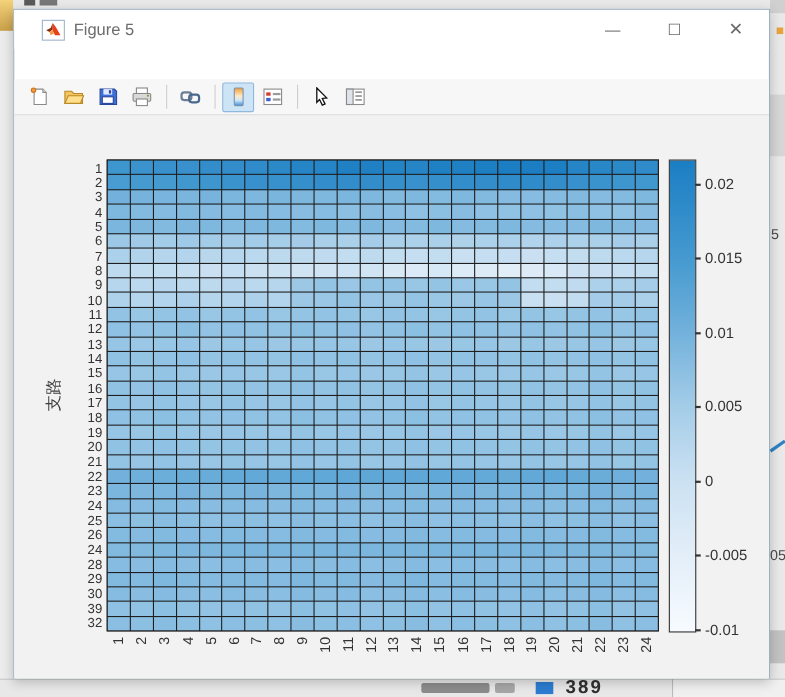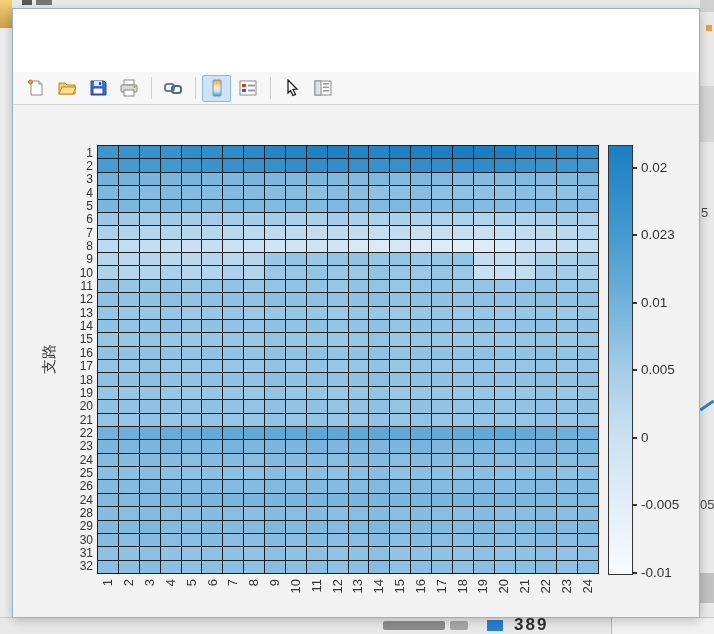--- a/index.html
+++ b/index.html
@@ -87,20 +87,35 @@
 <div class="abs bg-bottom"></div>
 <div class="abs bg-blob"></div>
 <div class="abs bg-blob2"></div>
 <div class="abs bg-bluebox"></div>
 <div class="abs bg-223">389</div>
 <div class="abs bg-divider"></div>
 <div class="abs bg-bottom-right"></div>
 
 <div class="abs window">
 
+  <div class="titlebar">
+    <div class="app-icon">
+      <svg width="13" height="12" viewBox="0 0 13 12">
+        <polygon points="6,0 9,4 13,11 8,11 5.5,6" fill="#e8401c"></polygon>
+        <polygon points="6,0 5.5,6 3,8 0,6.5 4,4.5" fill="#8a2a0e"></polygon>
+        <polygon points="3,8 5.5,6 7,9.5 4,11" fill="#f49b42"></polygon>
+      </svg>
+    </div>
+    <span class="title-text">Figure 5</span>
+    <div class="win-controls">
+      <div class="win-btn">—</div>
+      <div class="win-btn">☐</div>
+      <div class="win-btn" style="font-size:16px;">✕</div>
+    </div>
+  </div>
 
 
   <div class="toolbar">
 
   <div class="tool-btn">
         <svg width="18" height="18" viewBox="0 0 18 18">
           <path d="M4 2h8l3 3v11H4z" fill="#fff" stroke="#8a8a8a"></path>
           <path d="M12 2v3h3" fill="#e6e6e6" stroke="#8a8a8a"></path>
           <circle cx="3.5" cy="3" r="2" fill="#f29f3f" stroke="#c9731a"></circle>
         </svg>
@@ -971,21 +986,21 @@
         <div class="y-tick" style="top: 308.547px;">21</div>
         <div class="y-tick" style="top: 321.891px;">22</div>
         <div class="y-tick" style="top: 335.234px;">23</div>
         <div class="y-tick" style="top: 348.578px;">24</div>
         <div class="y-tick" style="top: 361.922px;">25</div>
         <div class="y-tick" style="top: 375.266px;">26</div>
         <div class="y-tick" style="top: 388.609px;">24</div>
         <div class="y-tick" style="top: 401.953px;">28</div>
         <div class="y-tick" style="top: 415.297px;">29</div>
         <div class="y-tick" style="top: 428.641px;">30</div>
-        <div class="y-tick" style="top: 441.984px;">31</div>
+        <div class="y-tick" style="top: 441.984px;">39</div>
         <div class="y-tick" style="top: 455.328px;">32</div>
         <div class="x-tick" style="left: 88.4167px; top: 508px;">1</div>
         <div class="x-tick" style="left: 109.25px; top: 508px;">2</div>
         <div class="x-tick" style="left: 130.083px; top: 508px;">3</div>
         <div class="x-tick" style="left: 150.917px; top: 508px;">4</div>
         <div class="x-tick" style="left: 171.75px; top: 508px;">5</div>
         <div class="x-tick" style="left: 192.583px; top: 508px;">6</div>
         <div class="x-tick" style="left: 213.417px; top: 508px;">7</div>
         <div class="x-tick" style="left: 234.25px; top: 508px;">8</div>
         <div class="x-tick" style="left: 255.083px; top: 508px;">9</div>
@@ -1000,21 +1015,21 @@
         <div class="x-tick" style="left: 442.583px; top: 508px;">18</div>
         <div class="x-tick" style="left: 463.417px; top: 508px;">19</div>
         <div class="x-tick" style="left: 484.25px; top: 508px;">20</div>
         <div class="x-tick" style="left: 505.083px; top: 508px;">21</div>
         <div class="x-tick" style="left: 525.917px; top: 508px;">22</div>
         <div class="x-tick" style="left: 546.75px; top: 508px;">23</div>
         <div class="x-tick" style="left: 567.583px; top: 508px;">24</div>
         <div class="cb-tick" style="top: 61.6025px;"></div>
         <div class="cb-label" style="top: 54.6025px;">0.02</div>
         <div class="cb-tick" style="top: 129.11px;"></div>
-        <div class="cb-label" style="top: 122.11px;">0.023</div>
+        <div class="cb-label" style="top: 122.11px;">0.015</div>
         <div class="cb-tick" style="top: 196.618px;"></div>
         <div class="cb-label" style="top: 189.618px;">0.01</div>
         <div class="cb-tick" style="top: 264.126px;"></div>
         <div class="cb-label" style="top: 257.126px;">0.005</div>
         <div class="cb-tick" style="top: 331.634px;"></div>
         <div class="cb-label" style="top: 324.634px;">0</div>
         <div class="cb-tick" style="top: 399.142px;"></div>
         <div class="cb-label" style="top: 392.142px;">-0.005</div>
         <div class="cb-tick" style="top: 466.65px;"></div>
         <div class="cb-label" style="top: 459.65px;">-0.01</div>

